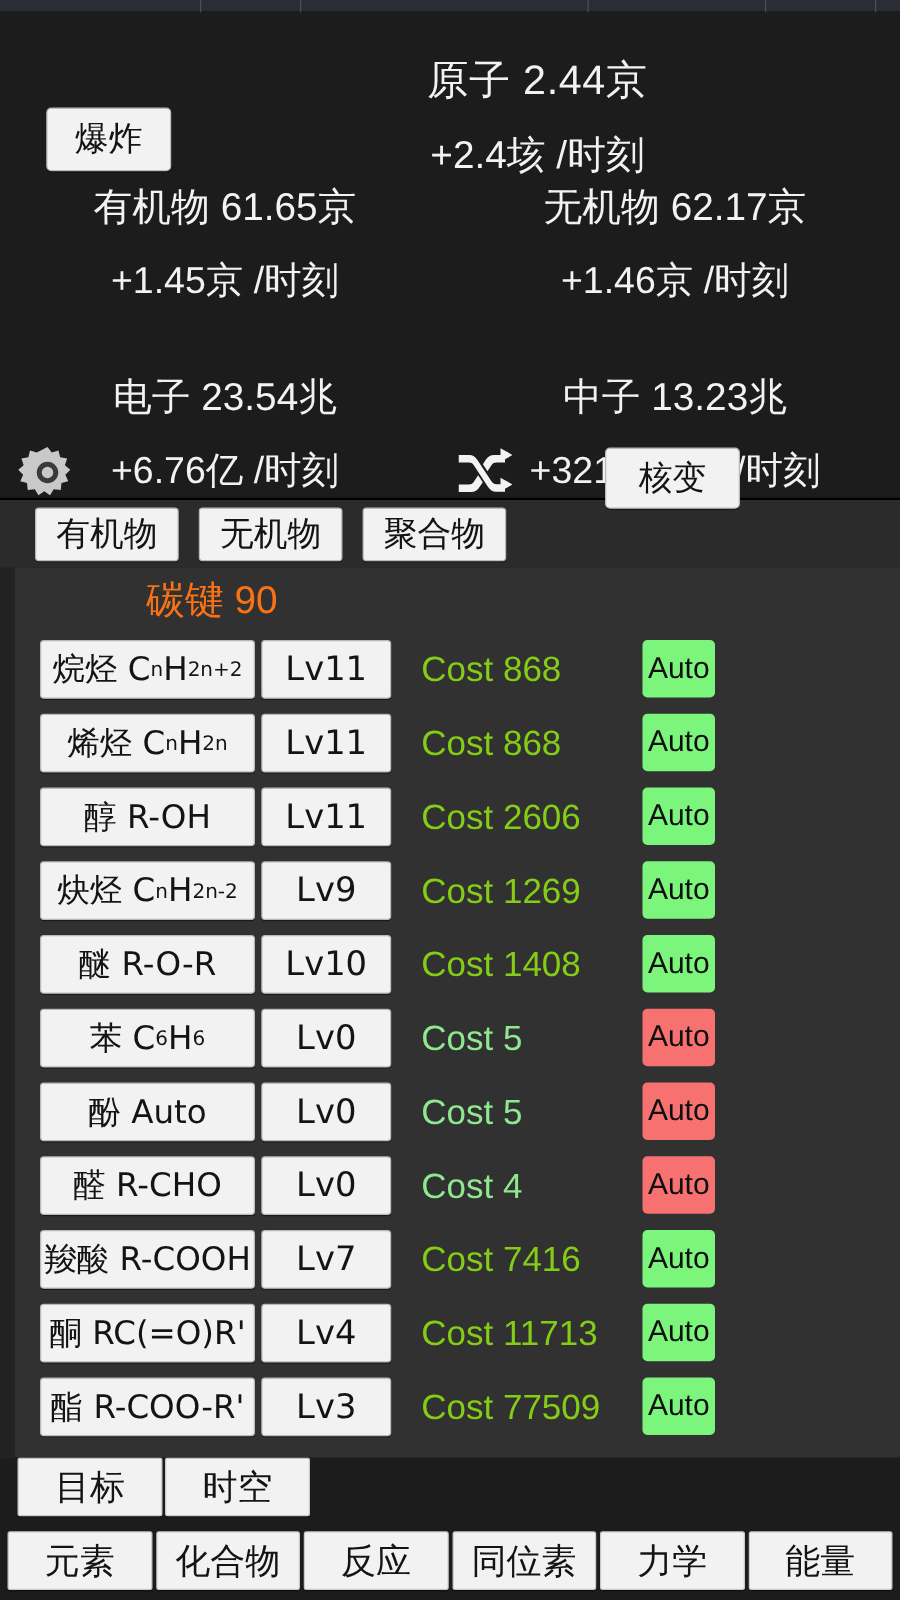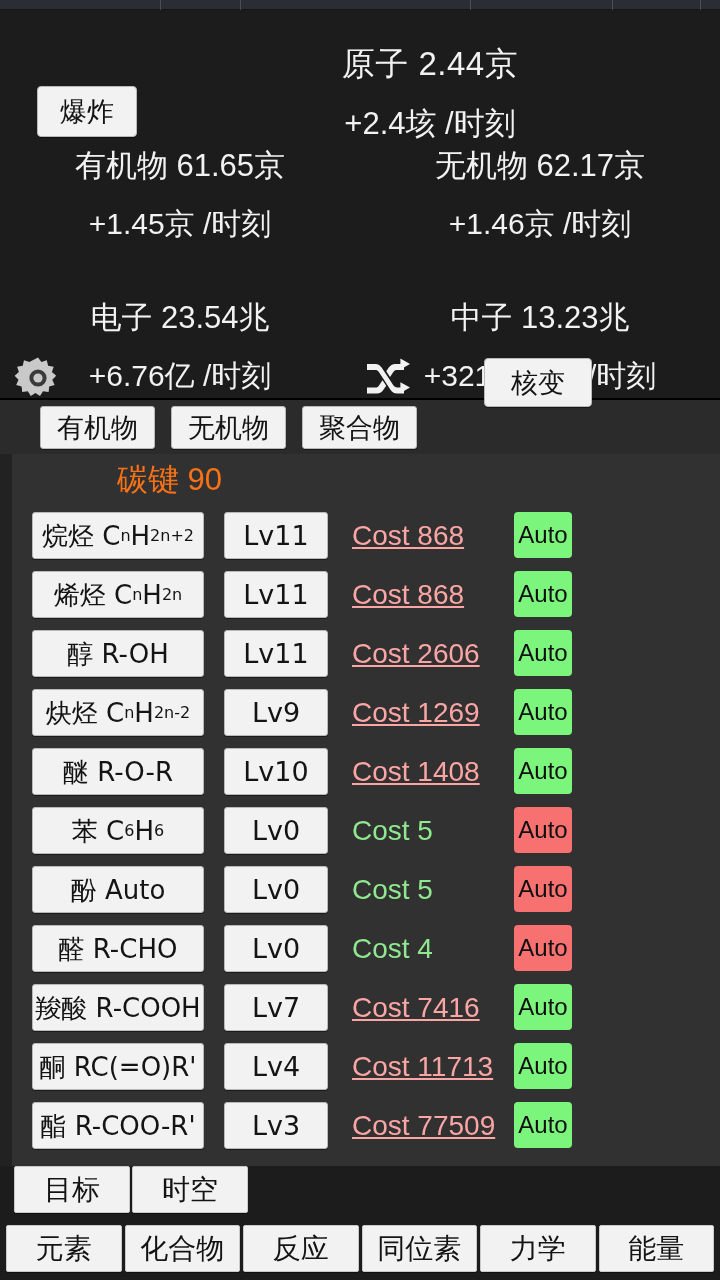--- a/index.html
+++ b/index.html
@@ -53,21 +53,21 @@
   }
   .shuffle { position:absolute; left:364px; top:348px; width:46px; height:42px; cursor:pointer; }
   .fusion-btn { position:absolute; left:484px; top:348px; font-size:27px; padding:10px 26px; }
 
   
   .tabstrip {
     flex:0 0 auto; height:56px;
     background:#2b2b2b;
     border-top:2px solid #000;
     display:flex; align-items:center;
-    padding-left:40px; gap:16px;
+    padding-left:28px; gap:16px;
   }
   .tabstrip .btn { font-size:27px; padding:7px 16px; border-radius:3px; }
 
   
   .listpanel {
     flex:1 1 auto; position:relative;
     background:#313131;
     border-left:12px solid #222;
     overflow:hidden;
   }
@@ -78,30 +78,30 @@
   }
   .rows { padding:0 0 0 20px; }
   .row { height:59px; display:flex; align-items:center; }
   .name-btn {
     width:172px; height:47px; padding:0 6px;
     font-size:26px; border-radius:3px;
     justify-content:center; overflow:visible;
   }
   .name-btn .nsub { font-size:16px; vertical-align:sub; }
   .lv-btn {
-    width:104px; height:47px; margin-left:20px;
+    width:104px; height:47px; margin-left:5px;
     font-size:27px; border-radius:3px; justify-content:center;
   }
   .cost {
     margin-left:24px; font-size:28px;
     white-space:nowrap;
     font-family:"Liberation Sans","DejaVu Sans",sans-serif;
   }
   .cost.affordable { color:#8fe88f; }
-  .cost.expensive  { color:#fca5a5;text-decoration:underline; }
+  .cost.expensive  { color:#84cc16; }
   .auto-btn {
     position:absolute; right:148px;
     width:58px; height:46px;
     border:none; border-radius:4px;
     font-size:24px; color:#101010;
     display:flex; align-items:center; justify-content:center;
     cursor:pointer;
   }
   .auto-btn.on  { background:#7cf57c; }
   .auto-btn.off { background:#f87171; }

